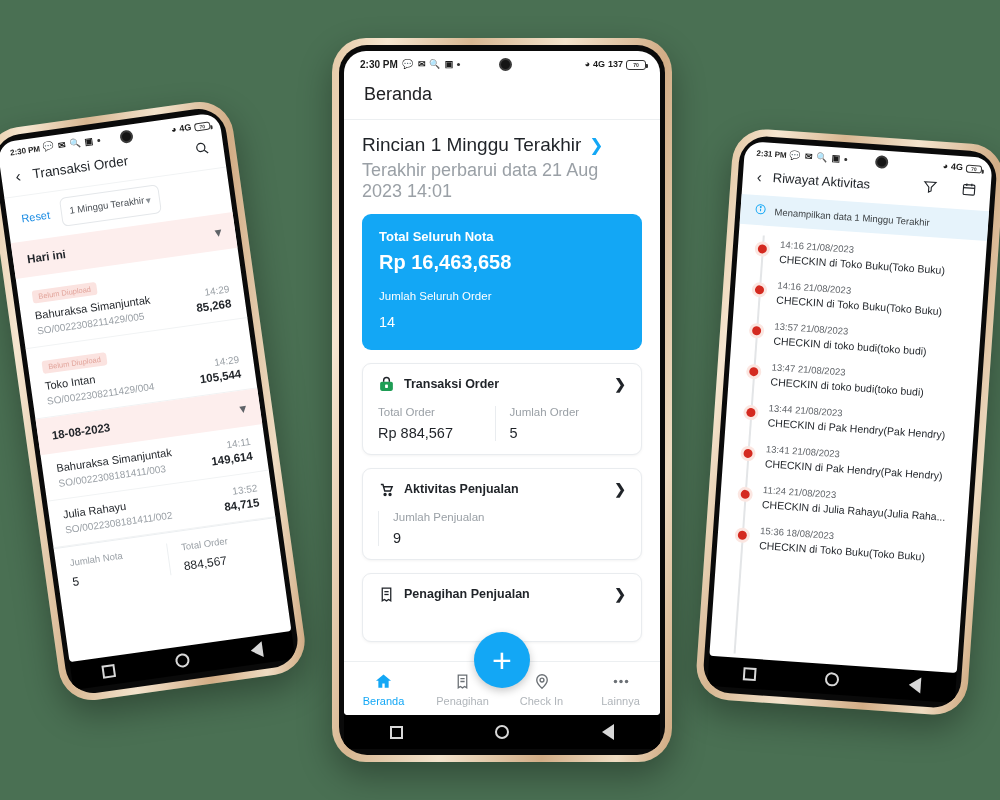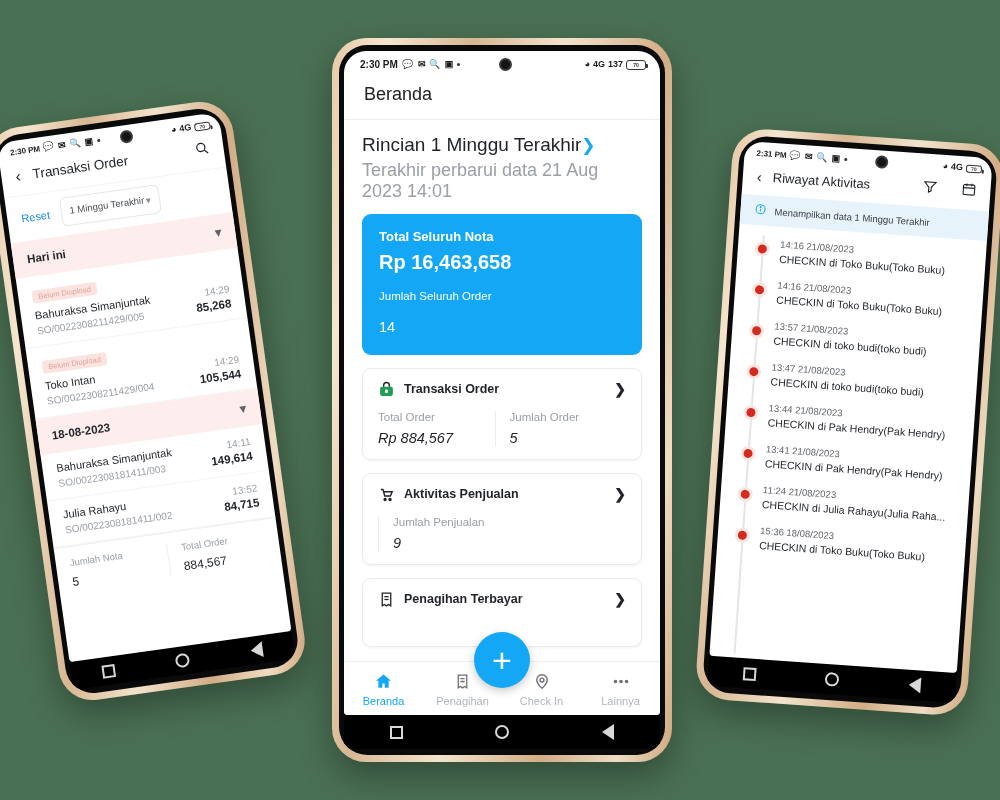--- a/index.html
+++ b/index.html
@@ -74,51 +74,51 @@
     width:2px; height:4px; background:#333; border-radius:0 1px 1px 0;
   }
   .glyph { font-size: 9px; line-height: 1; }
 
   
   #phone-center { left: 332px; top: 38px; width: 340px; height: 724px; }
   .c-title { font-size: 18px; color: #202124; padding: 10px 20px 14px; }
   .c-divider { height: 1px; background: #eceff1; }
   .c-body { flex: 1; overflow: hidden; padding: 0 18px; background: #fff; }
   .c-h1 {
-    display: flex; align-items: center; 
+    display: flex; align-items: center; gap: 8px;
     font-size: 19px; color: #1f2328; font-weight: 400;
     padding: 14px 0 4px;
   }
   .c-h1 .chev { color: #13a7f5; font-size: 17px; }
   .c-sub { font-size: 18px; color: #9aa0a6; padding-bottom: 12px; }
 
   .bluecard {
     background: #13a7f5; border-radius: 9px;
     padding: 15px 17px 17px; color: #fff;
   }
   .bluecard .bc-lab { font-size: 13px; font-weight: 600; margin-bottom: 7px; }
   .bluecard .bc-amt { font-size: 20px; font-weight: 700; margin-bottom: 14px; }
   .bc-split { display: flex; }
   .bc-col { flex: 1; font-size: 11.5px; line-height: 1.45; }
   .bc-col.right { border-left: 1px solid rgba(255,255,255,.45); padding-left: 14px; }
-  .bc-col .v { font-size: 14.5px; margin-top: 12px; }
+  .bc-col .v { font-size: 14.5px; margin-top: 7px; }
 
   .wcard {
     background: #fff; border: 1px solid #e9ecef; border-radius: 9px;
     padding: 12px 15px 13px; margin-top: 13px;
     box-shadow: 0 1px 3px rgba(0,0,0,.05);
   }
   .wc-head { display: flex; align-items: center; gap: 9px; }
   .wc-head .t { font-size: 12.5px; font-weight: 700; color: #1f2328; }
   .wc-head .arrow { margin-left: auto; font-size: 14px; color: #1f2328; font-weight: 700; }
   .wc-split { display: flex; margin-top: 13px; }
   .wc-col { flex: 1; }
   .wc-col.right { border-left: 1px solid #e9ecef; padding-left: 14px; }
   .wc-col .l { font-size: 11.5px; color: #9aa0a6; }
-  .wc-col .v { font-size: 14.5px; color: #1f2328; margin-top: 7px; font-style: italic; }
+  .wc-col .v { font-size: 14.5px; color: #1f2328; margin-top: 7px; }
 
   .icon-basket, .icon-cart, .icon-bill { width: 17px; height: 17px; display:block; }
 
   
   .tabbar {
     position: relative; background: #fff; border-top: 1px solid #eceff1;
     display: flex; height: 54px; align-items: center;
   }
   .tab { flex: 1; text-align: center; }
   .tab .ic { height: 21px; display:flex; align-items:center; justify-content:center; }
@@ -533,21 +533,21 @@
 
           <div class="wcard">
             <div class="wc-head">
               <span>
                 <svg class="icon-bill" viewBox="0 0 24 24" fill="none" stroke="#1f2328" stroke-width="1.8">
                   <path d="M6 3h12v18l-3-2-3 2-3-2-3 2z"></path>
                   <line x1="9" y1="8" x2="15" y2="8"></line>
                     <line x1="9" y1="12" x2="15" y2="12"></line>
                 </svg>
               </span>
-              <span class="t">Penagihan Terbayar</span>
+              <span class="t">Penagihan Penjualan</span>
               <span class="arrow">❯</span>
             </div>
             <div class="wc-split" style="opacity:.25">
               <div class="wc-col">
                 <div class="l">&nbsp;</div>
               </div>
             </div>
           </div>
         </div>
 

